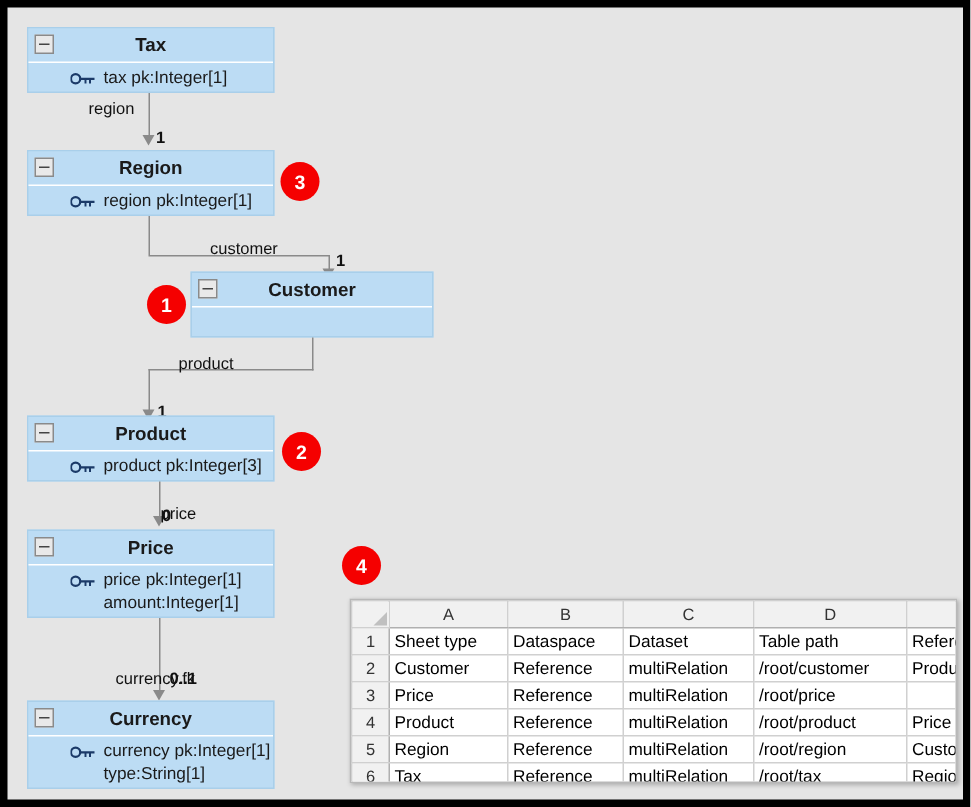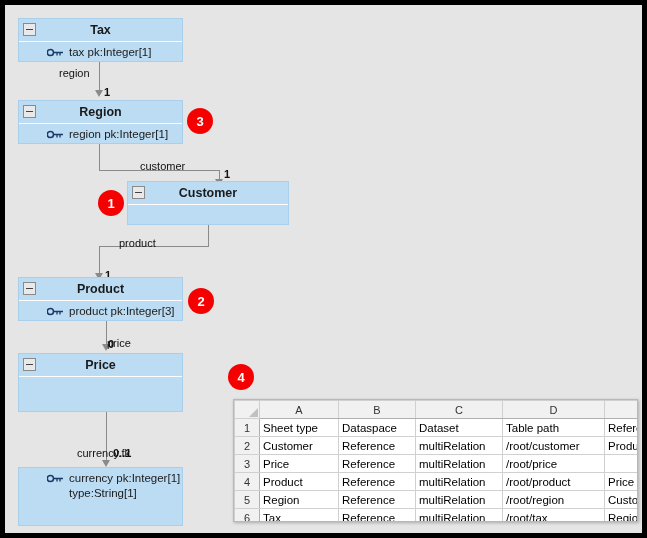--- a/index.html
+++ b/index.html
@@ -164,28 +164,45 @@
   <div class="ln lnv" style="left:101px;top:316px;width:1px;height:27px;"></div>
   <div class="arrowhead" style="left:97px;top:339px;"></div>
   <span class="edge-label" style="left:102px;top:332px;">price</span>
   <span class="mult" style="left:103px;top:333px;">0</span>
 
   <div class="umlbox" style="left:13px;top:348px;width:165px;height:59px;">
     <div class="uml-head">
       <span class="uml-collapse"></span>
       <span>Price</span>
     </div>
+    <div class="uml-body">
+      <div class="attr">
+        <svg class="key-icon" viewBox="0 0 17 9">
+            <circle cx="3.4" cy="4.5" r="3.1" fill="none" stroke="#1b3a68" stroke-width="1.5"></circle>
+            <path d="M6.3 4.5 H16" stroke="#1b3a68" stroke-width="1.5"></path>
+            <path d="M10 4.5 V7.6 M13 4.5 V7.6" stroke="#1b3a68" stroke-width="1.3"></path>
+          </svg>
+        <span>price pk:Integer[1]</span>
+      </div>
+      <div class="attr noicon">
+        <span>amount:Integer[1]</span>
+      </div>
+    </div>
   </div>
 
   <div class="ln lnv" style="left:101px;top:407px;width:1px;height:52px;"></div>
   <div class="arrowhead" style="left:97px;top:455px;"></div>
   <span class="edge-label" style="left:72px;top:442px;">currency.fk</span>
   <span class="mult" style="left:97px;top:442px;padding-left:11px;">0..1</span>
 
   <div class="umlbox" style="left:13px;top:462px;width:165px;height:59px;">
+    <div class="uml-head">
+      <span class="uml-collapse"></span>
+      <span>Currency</span>
+    </div>
     <div class="uml-body">
       <div class="attr">
         <svg class="key-icon" viewBox="0 0 17 9">
             <circle cx="3.4" cy="4.5" r="3.1" fill="none" stroke="#1b3a68" stroke-width="1.5"></circle>
             <path d="M6.3 4.5 H16" stroke="#1b3a68" stroke-width="1.5"></path>
             <path d="M10 4.5 V7.6 M13 4.5 V7.6" stroke="#1b3a68" stroke-width="1.3"></path>
           </svg>
         <span>currency pk:Integer[1]</span>
       </div>
       <div class="attr noicon">

